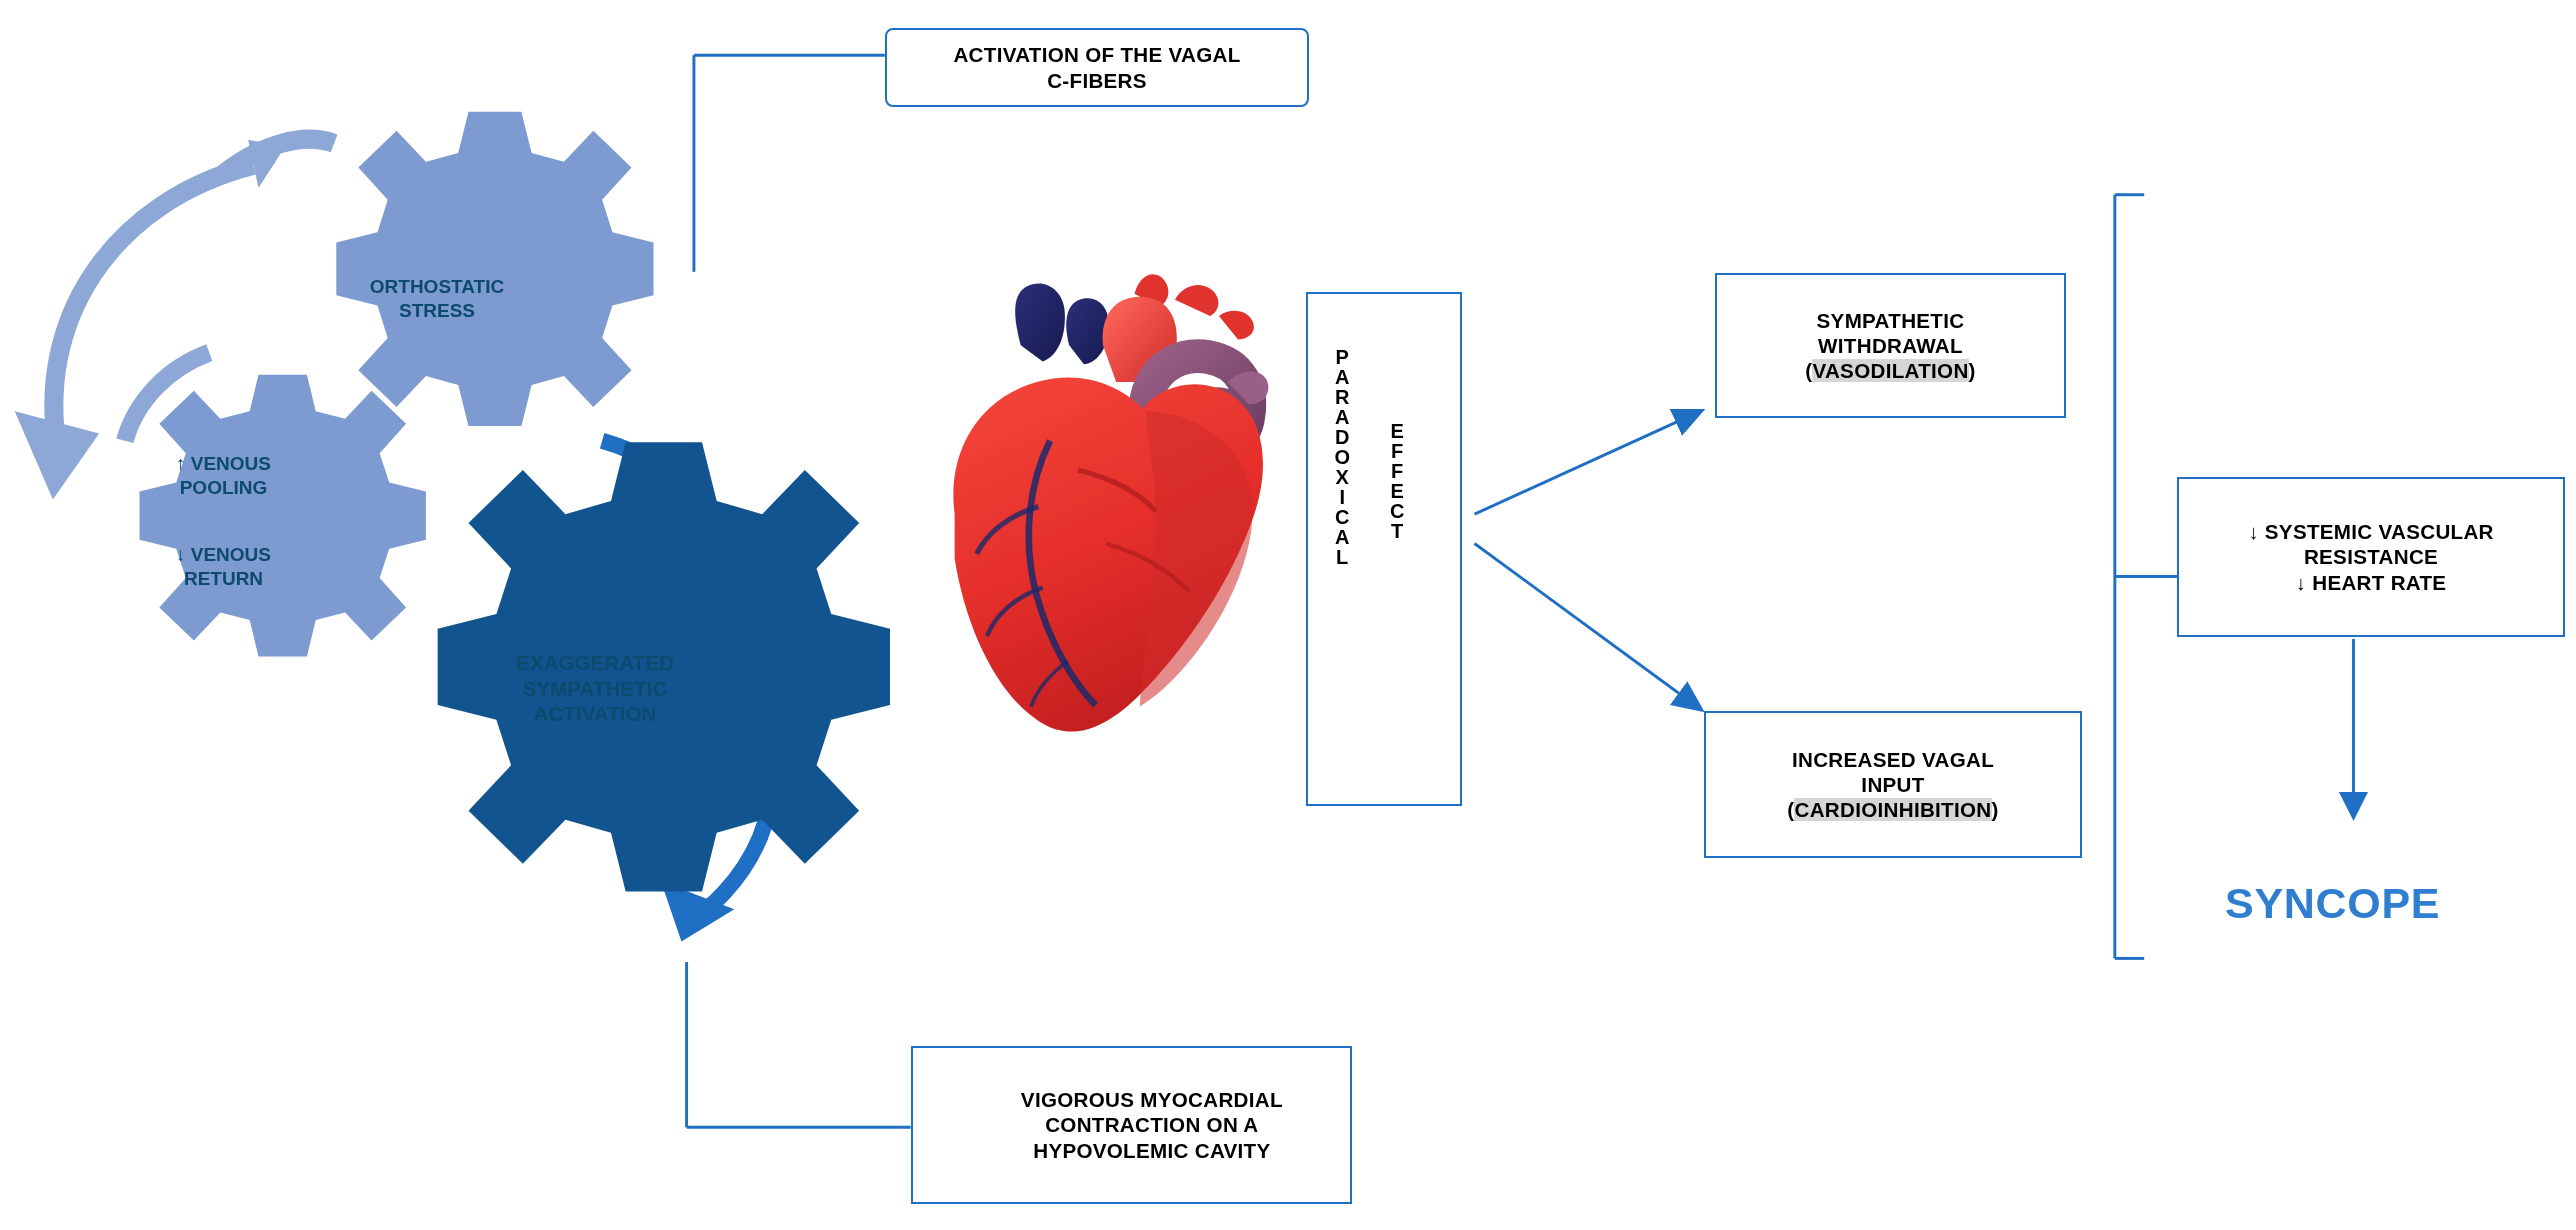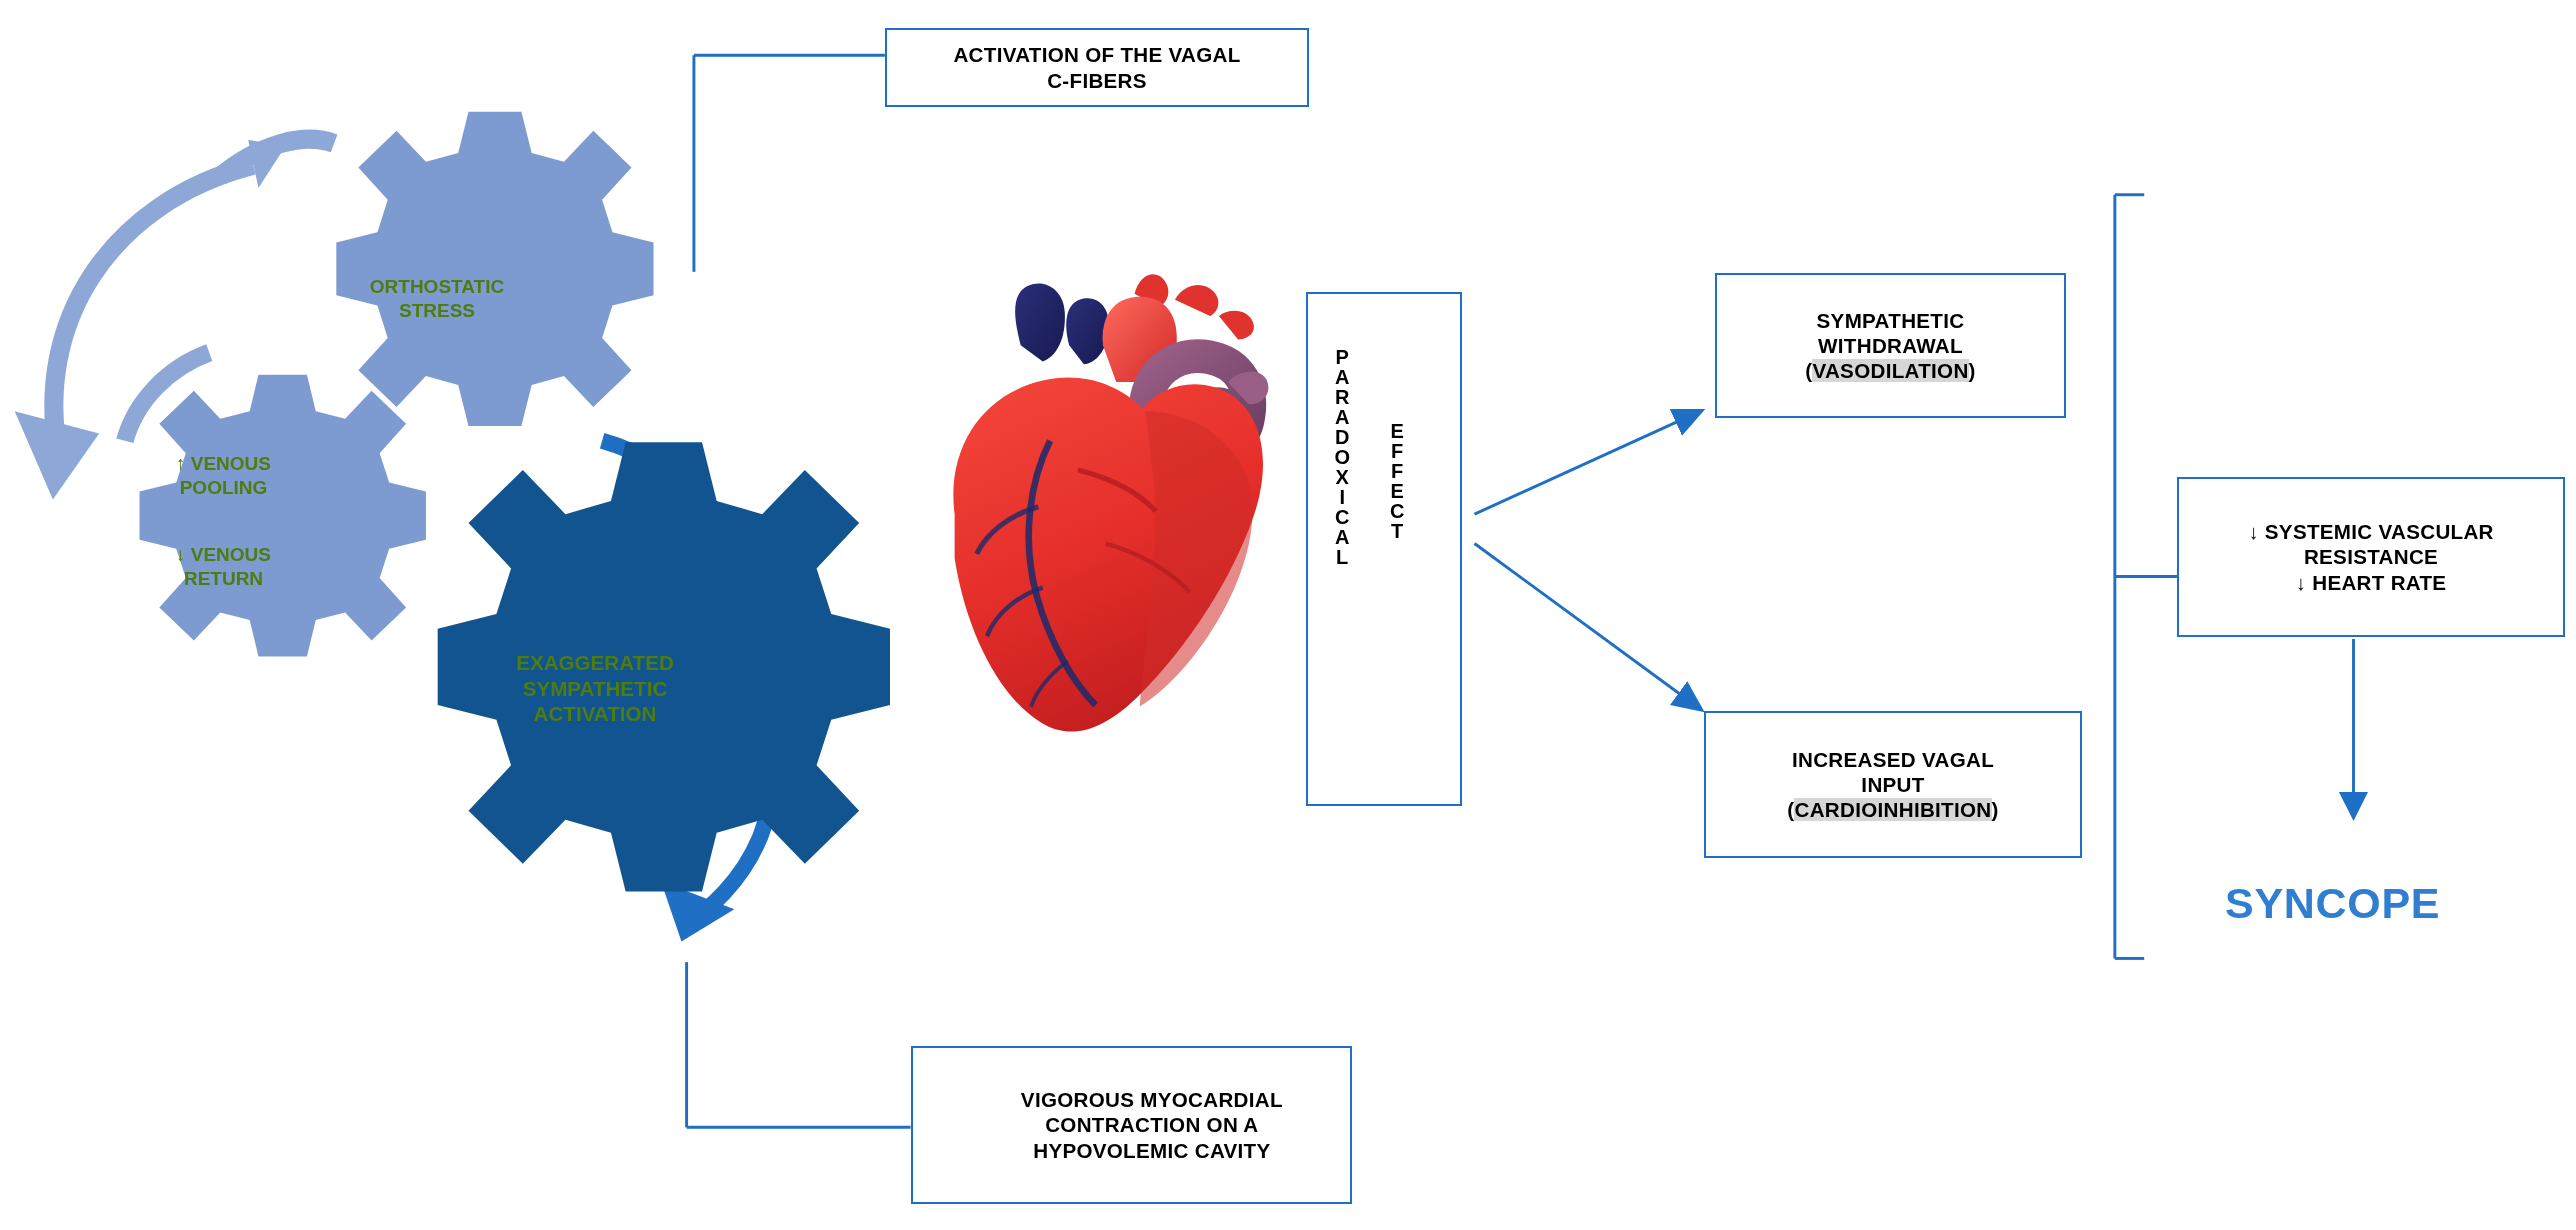--- a/index.html
+++ b/index.html
@@ -33,21 +33,21 @@
   }
   .box .inner {
     padding: 4.4px 7.3px;
     width: 100%;
   }
   .hl {
     background: #d6d6d6;
   }
   .gear-label {
     position: absolute;
-    color: #4d7c0f;
+    color: #0c4a6e;
     font-weight: bold;
     text-align: center;
     line-height: 1.25;
     pointer-events: none;
     white-space: pre-line;
   }
   .vert-letters {
     position: absolute;
     font-weight: bold;
     color: #000;
@@ -183,21 +183,21 @@
   <div class="gear-label" style="left:117px; top:452px; width:213px; font-size:19px;">↑ VENOUS
 POOLING</div>
 
   <div class="gear-label" style="left:117px; top:543px; width:213px; font-size:19px;">↓ VENOUS
 RETURN</div>
 
   <div class="gear-label" style="left:430px; top:650px; width:330px; font-size:20.6px;">EXAGGERATED
 SYMPATHETIC
 ACTIVATION</div>
 
-  <div class="box" style="left:885px; top:28px; width:424px; height:79px; font-size:20.6px;">
+  <div class="box" style="left:885px; top:28px; width:424px; height:79px; font-size:20.6px;border-radius:8px;">
     <div class="inner" style="white-space:pre-line;">ACTIVATION OF THE VAGAL
 C-FIBERS</div>
   </div>
 
   <div class="box" style="left:911px; top:1046px; width:441px; height:158px; font-size:20.6px;">
     <div class="inner" style="white-space:pre-line;padding-left:48px;">VIGOROUS MYOCARDIAL
 CONTRACTION ON A
 HYPOVOLEMIC CAVITY</div>
   </div>
 

